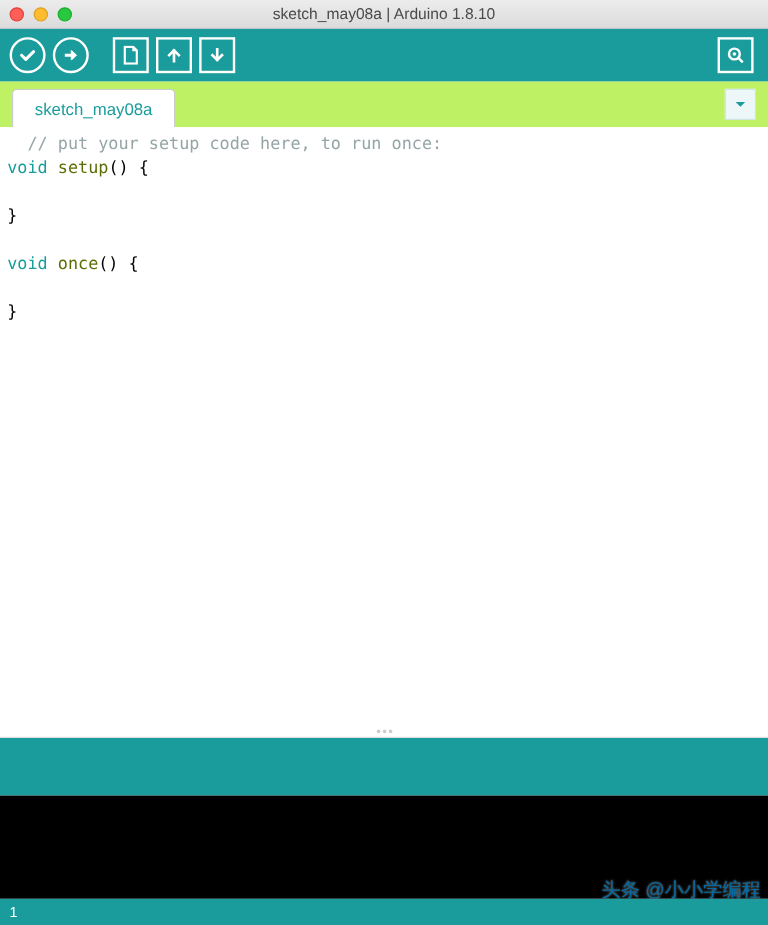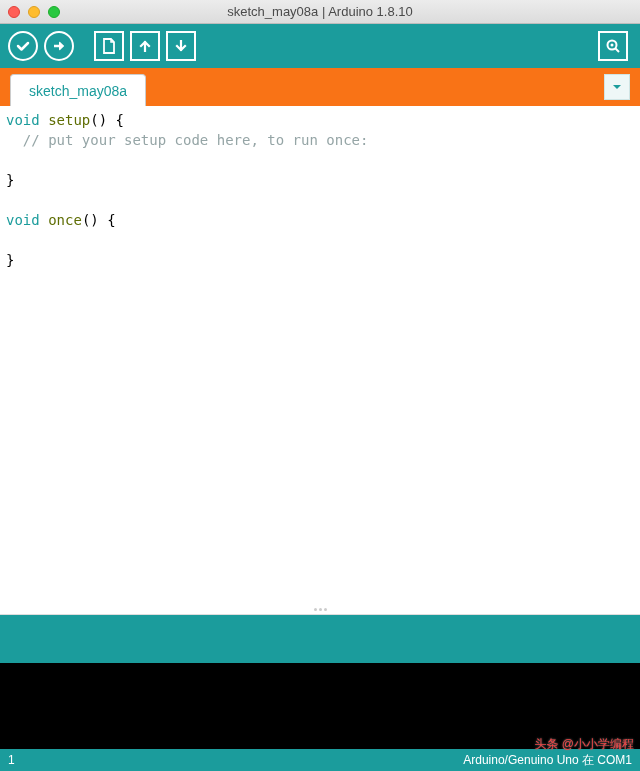--- a/index.html
+++ b/index.html
@@ -59,21 +59,21 @@
   display: flex;
   align-items: center;
   justify-content: center;
   cursor: pointer;
   margin-right: 4px;
 }
 .toolbar-spacer { flex: 1; }
 .tool-gap { width: 12px; }
 .tabbar {
   height: 38px;
-  background: #f97316;
+  background: #bef264;
   display: flex;
   align-items: flex-end;
   padding: 0 10px;
   position: relative;
 }
 .tab {
   background: #fff;
   padding: 8px 18px 7px 18px;
   border-top-left-radius: 4px;
   border-top-right-radius: 4px;
@@ -140,22 +140,22 @@
   align-items: center;
   padding: 0 8px;
   color: #fff;
   font-size: 12px;
 }
 .footer-spacer { flex: 1; }
 .watermark {
   position: absolute;
   right: 6px;
   bottom: 18px;
-  color: #ef4444;
-  font-size: 12px;
+  color: #0369a1;
+  font-size: 16px;
   text-shadow: 0 0 2px #888;
 }
 </style>
 </head>
 <body>
 
 <div class="titlebar">
   <div class="traffic-lights">
     <div class="traffic-light tl-close"></div>
     <div class="traffic-light tl-min"></div>
@@ -208,38 +208,37 @@
   <div class="tab">sketch_may08a</div>
   <div class="tab-dropdown">
     <svg width="12" height="12" viewBox="0 0 12 12">
         <path d="M2 4 L6 8 L10 4 Z" fill="#1b9c9c"></path>
       </svg>
   </div>
 </div>
 
 <div class="editor">
   <div id="code-container">
+      <div class="code-line"><span class="cm">  // put your setup code here, to run once:</span></div>
       <div class="code-line"><span class="kw">void</span><span> </span><span class="fn">setup</span><span>() {</span></div>
-      <div class="code-line"><span class="cm">  // put your setup code here, to run once:</span></div>
       <div class="code-line"><span> </span></div>
       <div class="code-line"><span>}</span></div>
       <div class="code-line"><span> </span></div>
       <div class="code-line"><span class="kw">void</span><span> </span><span class="fn">once</span><span>() {</span></div>
       <div class="code-line"><span> </span></div>
       <div class="code-line"><span>}</span></div>
     </div>
   <div class="divider-handle">
     <span></span>
       <span></span>
       <span></span>
   </div>
 </div>
 
 <div class="status-teal"></div>
 <div class="console"></div>
 
 <div class="footer">
   <span>1</span>
   <div class="footer-spacer"></div>
-  <span>Arduino/Genuino Uno 在 COM1</span>
 </div>
 
 <div class="watermark">头条 @小小学编程</div>
 
 </body></html>

